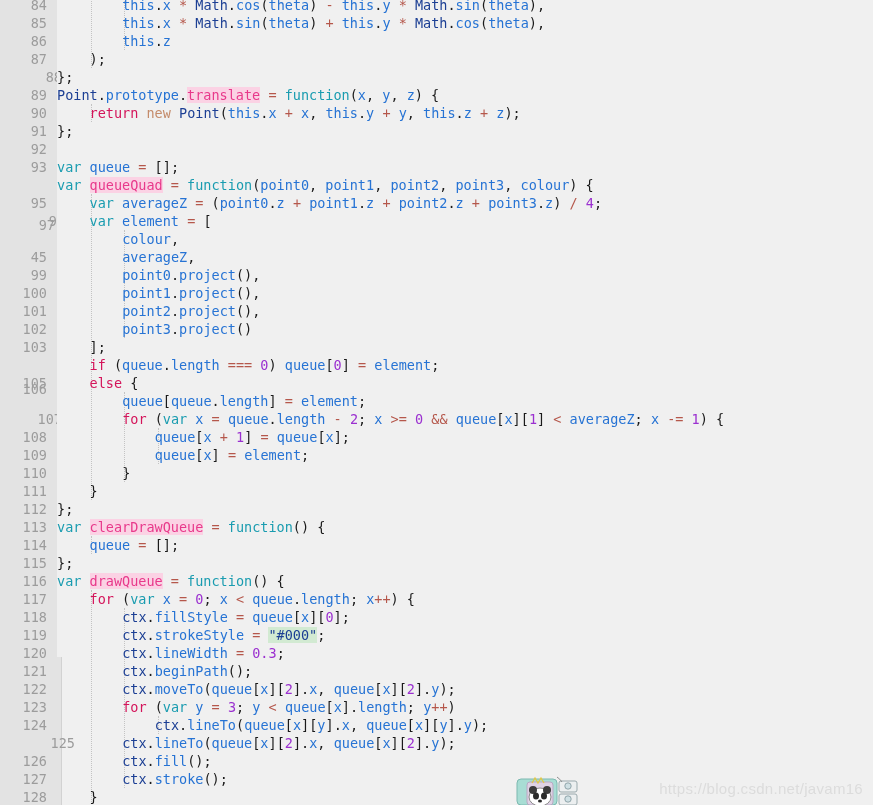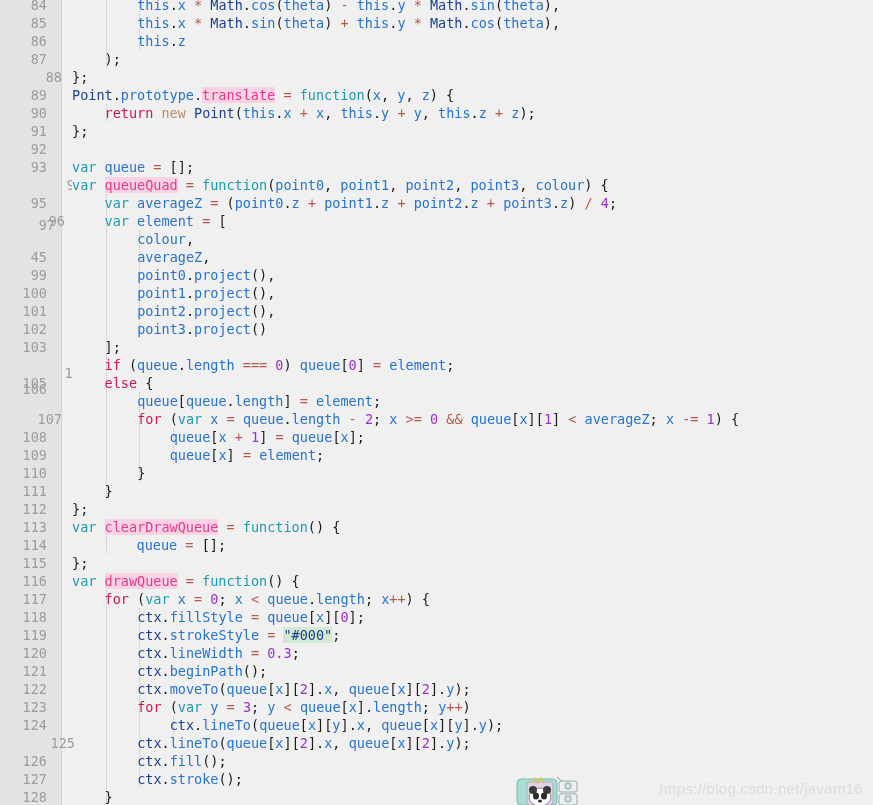--- a/index.html
+++ b/index.html
@@ -16,21 +16,21 @@
     background:#f0f0f0;
     overflow:hidden;
   }
   #gutter{
     position:absolute;left:0;top:0;width:62px;height:805px;
     background:#e3e3e3;
     border-right:1px solid #d2d2d2;
     box-sizing:border-box;
   }
   #code-area{
-    position:absolute;left:72px;top:0;right:0;height:657px;
+    position:absolute;left:57px;top:0;right:0;height:657px;
     background:#f0f0f0;
   }
   .ln{
     position:absolute;left:0;width:47px;
     text-align:right;
     color:#9c9c9c;
     font-size:13.5px;
     line-height:18px;
     height:18px;
     letter-spacing:0px;
@@ -168,21 +168,21 @@
         <div class="cl" style="top: 356px;"><span class="pl"> </span><span class="pl"> </span><span class="pl"> </span><span class="pl"> </span><span class="ctl">if</span><span class="pl"> </span><span class="pl">(</span><span class="id">queue</span><span class="pl">.</span><span class="id">length</span><span class="pl"> </span><span class="op">===</span><span class="pl"> </span><span class="num">0</span><span class="pl">)</span><span class="pl"> </span><span class="id">queue</span><span class="pl">[</span><span class="num">0</span><span class="pl">]</span><span class="pl"> </span><span class="op">=</span><span class="pl"> </span><span class="id">element</span><span class="pl">;</span></div>
         <div class="cl" style="top: 374px;"><span class="pl"> </span><span class="pl"> </span><span class="pl"> </span><span class="pl"> </span><span class="ctl">else</span><span class="pl"> </span><span class="pl">{</span></div>
         <div class="cl" style="top: 392px;"><span class="pl"> </span><span class="pl"> </span><span class="pl"> </span><span class="pl"> </span><span class="pl"> </span><span class="pl"> </span><span class="pl"> </span><span class="pl"> </span><span class="id">queue</span><span class="pl">[</span><span class="id">queue</span><span class="pl">.</span><span class="id">length</span><span class="pl">]</span><span class="pl"> </span><span class="op">=</span><span class="pl"> </span><span class="id">element</span><span class="pl">;</span></div>
         <div class="cl" style="top: 410px;"><span class="pl"> </span><span class="pl"> </span><span class="pl"> </span><span class="pl"> </span><span class="pl"> </span><span class="pl"> </span><span class="pl"> </span><span class="pl"> </span><span class="ctl">for</span><span class="pl"> </span><span class="pl">(</span><span class="kw">var</span><span class="pl"> </span><span class="id">x</span><span class="pl"> </span><span class="op">=</span><span class="pl"> </span><span class="id">queue</span><span class="pl">.</span><span class="id">length</span><span class="pl"> </span><span class="op">-</span><span class="pl"> </span><span class="num">2</span><span class="pl">;</span><span class="pl"> </span><span class="id">x</span><span class="pl"> </span><span class="op">&gt;=</span><span class="pl"> </span><span class="num">0</span><span class="pl"> </span><span class="op">&amp;&amp;</span><span class="pl"> </span><span class="id">queue</span><span class="pl">[</span><span class="id">x</span><span class="pl">]</span><span class="pl">[</span><span class="num">1</span><span class="pl">]</span><span class="pl"> </span><span class="op">&lt;</span><span class="pl"> </span><span class="id">averageZ</span><span class="pl">;</span><span class="pl"> </span><span class="id">x</span><span class="pl"> </span><span class="op">-=</span><span class="pl"> </span><span class="num">1</span><span class="pl">)</span><span class="pl"> </span><span class="pl">{</span></div>
         <div class="cl" style="top: 428px;"><span class="pl"> </span><span class="pl"> </span><span class="pl"> </span><span class="pl"> </span><span class="pl"> </span><span class="pl"> </span><span class="pl"> </span><span class="pl"> </span><span class="pl"> </span><span class="pl"> </span><span class="pl"> </span><span class="pl"> </span><span class="id">queue</span><span class="pl">[</span><span class="id">x</span><span class="pl"> </span><span class="op">+</span><span class="pl"> </span><span class="num">1</span><span class="pl">]</span><span class="pl"> </span><span class="op">=</span><span class="pl"> </span><span class="id">queue</span><span class="pl">[</span><span class="id">x</span><span class="pl">]</span><span class="pl">;</span></div>
         <div class="cl" style="top: 446px;"><span class="pl"> </span><span class="pl"> </span><span class="pl"> </span><span class="pl"> </span><span class="pl"> </span><span class="pl"> </span><span class="pl"> </span><span class="pl"> </span><span class="pl"> </span><span class="pl"> </span><span class="pl"> </span><span class="pl"> </span><span class="id">queue</span><span class="pl">[</span><span class="id">x</span><span class="pl">]</span><span class="pl"> </span><span class="op">=</span><span class="pl"> </span><span class="id">element</span><span class="pl">;</span></div>
         <div class="cl" style="top: 464px;"><span class="pl"> </span><span class="pl"> </span><span class="pl"> </span><span class="pl"> </span><span class="pl"> </span><span class="pl"> </span><span class="pl"> </span><span class="pl"> </span><span class="pl">}</span></div>
         <div class="cl" style="top: 482px;"><span class="pl"> </span><span class="pl"> </span><span class="pl"> </span><span class="pl"> </span><span class="pl">}</span></div>
         <div class="cl" style="top: 500px;"><span class="pl">}</span><span class="pl">;</span></div>
         <div class="cl" style="top: 518px;"><span class="kw">var</span><span class="pl"> </span><span class="fn">clearDrawQueue</span><span class="pl"> </span><span class="op">=</span><span class="pl"> </span><span class="kw">function</span><span class="pl">(</span><span class="pl">)</span><span class="pl"> </span><span class="pl">{</span></div>
-        <div class="cl" style="top: 536px; margin-left: 32px;"><span class="pl"> </span><span class="pl"> </span><span class="pl"> </span><span class="pl"> </span><span class="id">queue</span><span class="pl"> </span><span class="op">=</span><span class="pl"> </span><span class="pl">[</span><span class="pl">]</span><span class="pl">;</span></div>
+        <div class="cl" style="top: 536px;"><span class="pl"> </span><span class="pl"> </span><span class="pl"> </span><span class="pl"> </span><span class="id">queue</span><span class="pl"> </span><span class="op">=</span><span class="pl"> </span><span class="pl">[</span><span class="pl">]</span><span class="pl">;</span></div>
         <div class="cl" style="top: 554px;"><span class="pl">}</span><span class="pl">;</span></div>
         <div class="cl" style="top: 572px;"><span class="kw">var</span><span class="pl"> </span><span class="fn">drawQueue</span><span class="pl"> </span><span class="op">=</span><span class="pl"> </span><span class="kw">function</span><span class="pl">(</span><span class="pl">)</span><span class="pl"> </span><span class="pl">{</span></div>
         <div class="cl" style="top: 590px;"><span class="pl"> </span><span class="pl"> </span><span class="pl"> </span><span class="pl"> </span><span class="ctl">for</span><span class="pl"> </span><span class="pl">(</span><span class="kw">var</span><span class="pl"> </span><span class="id">x</span><span class="pl"> </span><span class="op">=</span><span class="pl"> </span><span class="num">0</span><span class="pl">;</span><span class="pl"> </span><span class="id">x</span><span class="pl"> </span><span class="op">&lt;</span><span class="pl"> </span><span class="id">queue</span><span class="pl">.</span><span class="id">length</span><span class="pl">;</span><span class="pl"> </span><span class="id">x</span><span class="op">++</span><span class="pl">)</span><span class="pl"> </span><span class="pl">{</span></div>
         <div class="cl" style="top: 608px;"><span class="pl"> </span><span class="pl"> </span><span class="pl"> </span><span class="pl"> </span><span class="pl"> </span><span class="pl"> </span><span class="pl"> </span><span class="pl"> </span><span class="obj">ctx</span><span class="pl">.</span><span class="id">fillStyle</span><span class="pl"> </span><span class="op">=</span><span class="pl"> </span><span class="id">queue</span><span class="pl">[</span><span class="id">x</span><span class="pl">]</span><span class="pl">[</span><span class="num">0</span><span class="pl">]</span><span class="pl">;</span></div>
         <div class="cl" style="top: 626px;"><span class="pl"> </span><span class="pl"> </span><span class="pl"> </span><span class="pl"> </span><span class="pl"> </span><span class="pl"> </span><span class="pl"> </span><span class="pl"> </span><span class="obj">ctx</span><span class="pl">.</span><span class="id">strokeStyle</span><span class="pl"> </span><span class="op">=</span><span class="pl"> </span><span class="str">"#000"</span><span class="pl">;</span></div>
         <div class="cl" style="top: 644px;"><span class="pl"> </span><span class="pl"> </span><span class="pl"> </span><span class="pl"> </span><span class="pl"> </span><span class="pl"> </span><span class="pl"> </span><span class="pl"> </span><span class="obj">ctx</span><span class="pl">.</span><span class="id">lineWidth</span><span class="pl"> </span><span class="op">=</span><span class="pl"> </span><span class="num">0.3</span><span class="pl">;</span></div>
         <div class="cl" style="top: 662px;"><span class="pl"> </span><span class="pl"> </span><span class="pl"> </span><span class="pl"> </span><span class="pl"> </span><span class="pl"> </span><span class="pl"> </span><span class="pl"> </span><span class="obj">ctx</span><span class="pl">.</span><span class="id">beginPath</span><span class="pl">(</span><span class="pl">)</span><span class="pl">;</span></div>
         <div class="cl" style="top: 680px;"><span class="pl"> </span><span class="pl"> </span><span class="pl"> </span><span class="pl"> </span><span class="pl"> </span><span class="pl"> </span><span class="pl"> </span><span class="pl"> </span><span class="obj">ctx</span><span class="pl">.</span><span class="id">moveTo</span><span class="pl">(</span><span class="id">queue</span><span class="pl">[</span><span class="id">x</span><span class="pl">]</span><span class="pl">[</span><span class="num">2</span><span class="pl">]</span><span class="pl">.</span><span class="id">x</span><span class="pl">,</span><span class="pl"> </span><span class="id">queue</span><span class="pl">[</span><span class="id">x</span><span class="pl">]</span><span class="pl">[</span><span class="num">2</span><span class="pl">]</span><span class="pl">.</span><span class="id">y</span><span class="pl">)</span><span class="pl">;</span></div>
         <div class="cl" style="top: 698px;"><span class="pl"> </span><span class="pl"> </span><span class="pl"> </span><span class="pl"> </span><span class="pl"> </span><span class="pl"> </span><span class="pl"> </span><span class="pl"> </span><span class="ctl">for</span><span class="pl"> </span><span class="pl">(</span><span class="kw">var</span><span class="pl"> </span><span class="id">y</span><span class="pl"> </span><span class="op">=</span><span class="pl"> </span><span class="num">3</span><span class="pl">;</span><span class="pl"> </span><span class="id">y</span><span class="pl"> </span><span class="op">&lt;</span><span class="pl"> </span><span class="id">queue</span><span class="pl">[</span><span class="id">x</span><span class="pl">]</span><span class="pl">.</span><span class="id">length</span><span class="pl">;</span><span class="pl"> </span><span class="id">y</span><span class="op">++</span><span class="pl">)</span></div>
         <div class="cl" style="top: 716px;"><span class="pl"> </span><span class="pl"> </span><span class="pl"> </span><span class="pl"> </span><span class="pl"> </span><span class="pl"> </span><span class="pl"> </span><span class="pl"> </span><span class="pl"> </span><span class="pl"> </span><span class="pl"> </span><span class="pl"> </span><span class="obj">ctx</span><span class="pl">.</span><span class="id">lineTo</span><span class="pl">(</span><span class="id">queue</span><span class="pl">[</span><span class="id">x</span><span class="pl">]</span><span class="pl">[</span><span class="id">y</span><span class="pl">]</span><span class="pl">.</span><span class="id">x</span><span class="pl">,</span><span class="pl"> </span><span class="id">queue</span><span class="pl">[</span><span class="id">x</span><span class="pl">]</span><span class="pl">[</span><span class="id">y</span><span class="pl">]</span><span class="pl">.</span><span class="id">y</span><span class="pl">)</span><span class="pl">;</span></div>

